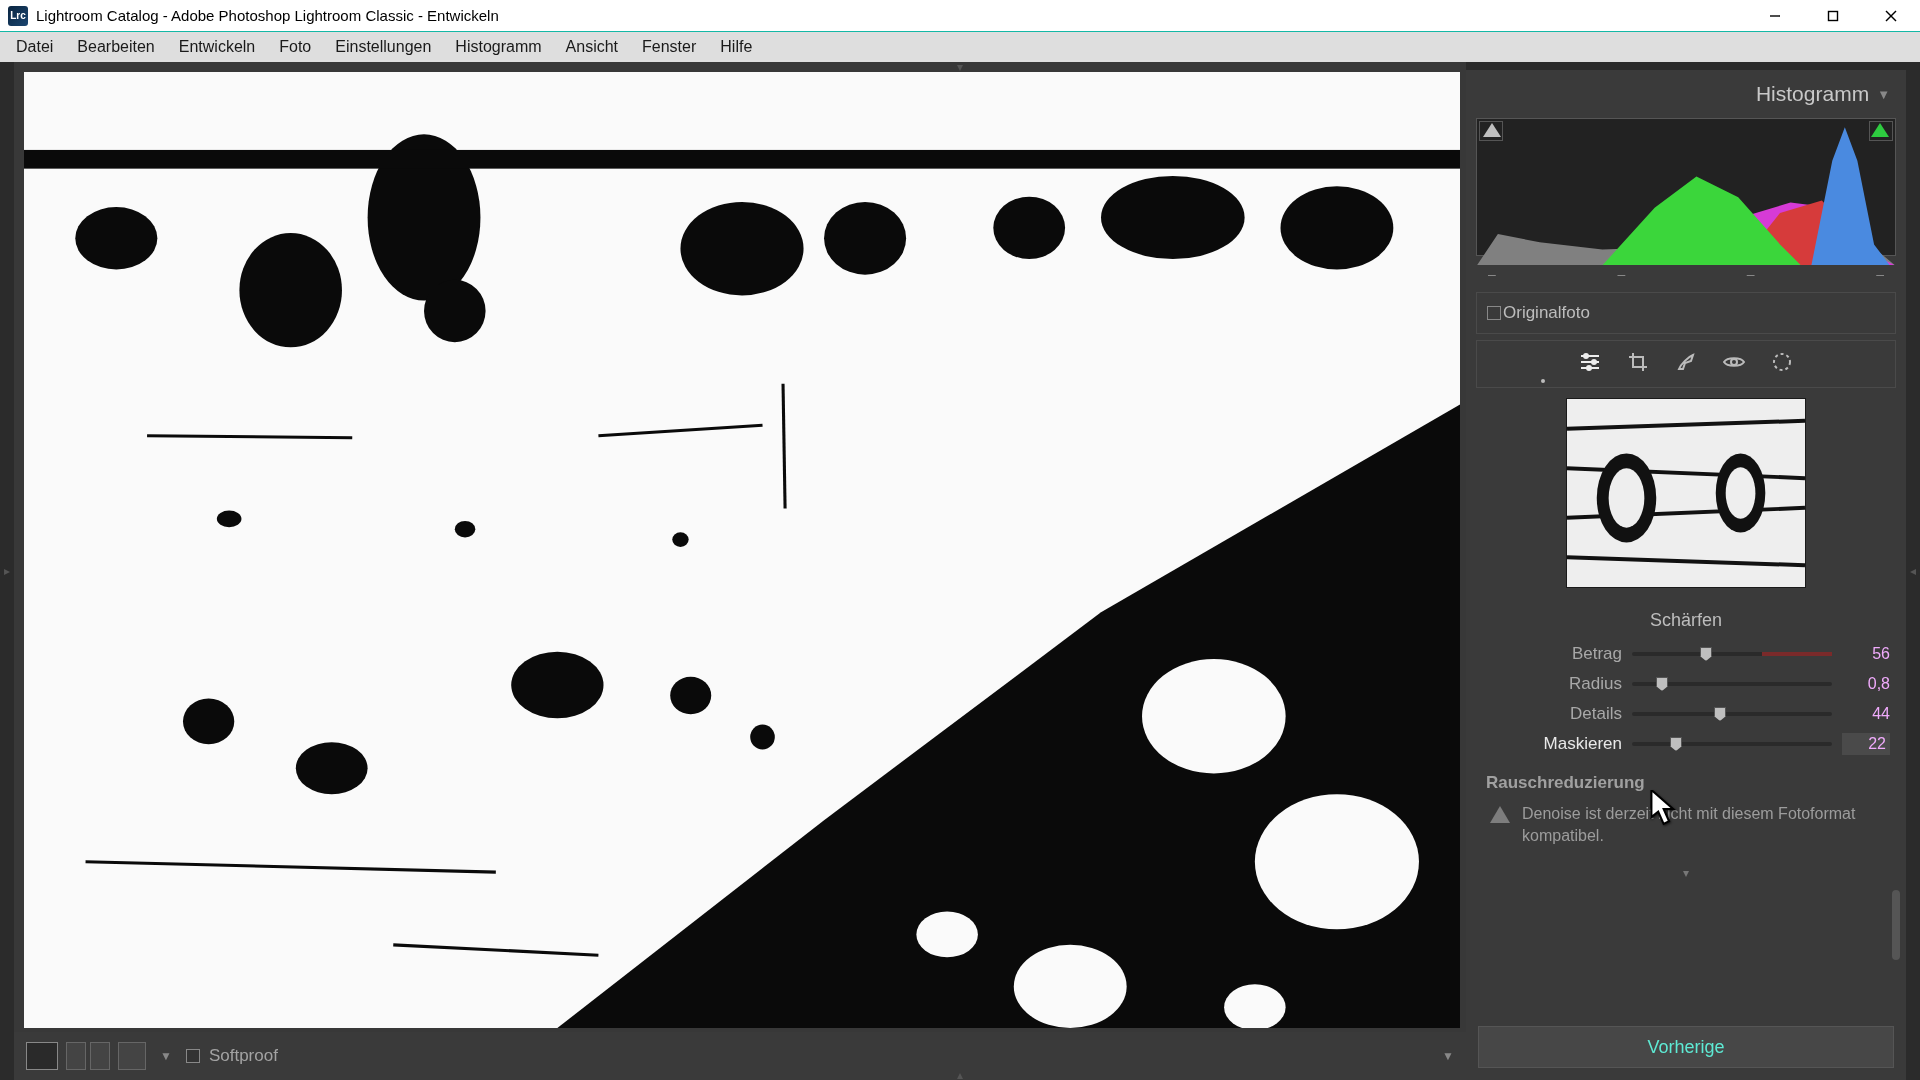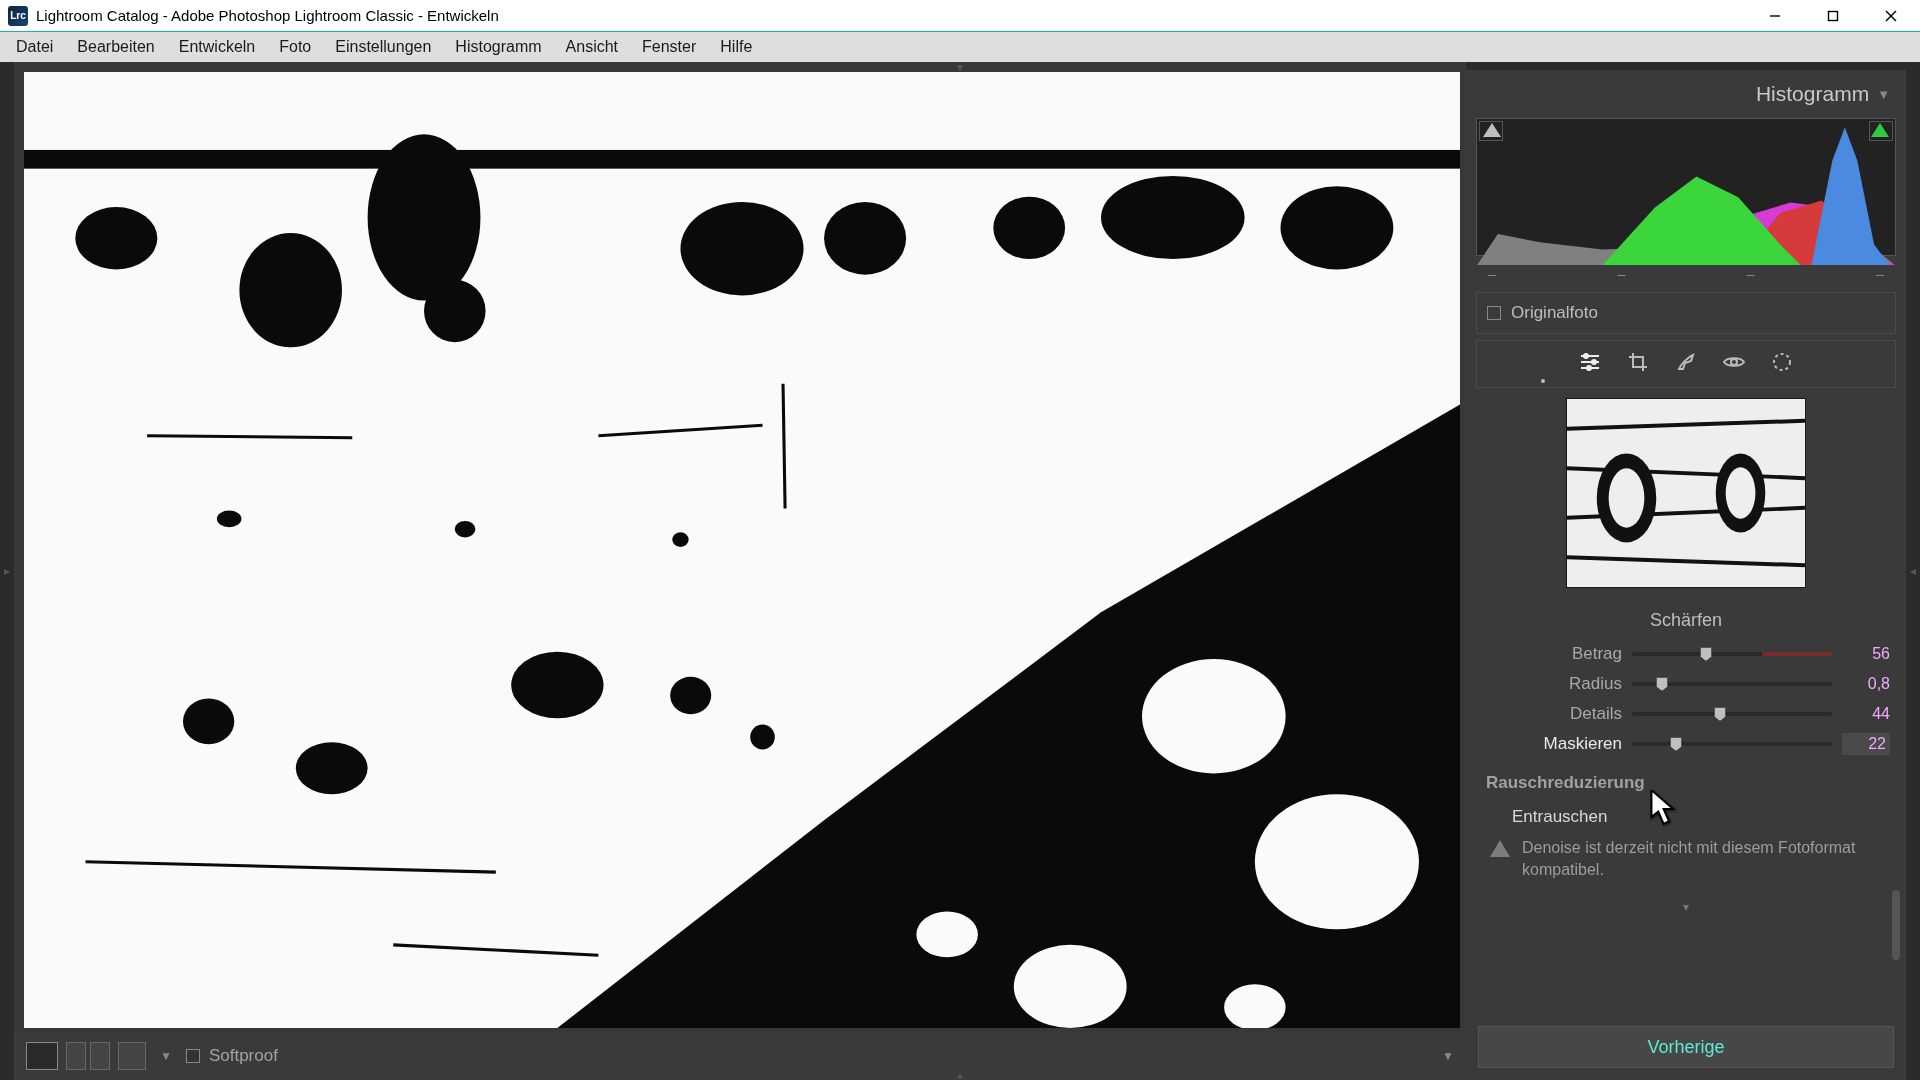--- a/index.html
+++ b/index.html
@@ -47,21 +47,21 @@
   .hist-box { height: 138px; background: #222; border:1px solid #555; position:relative; margin: 0 4px; }
   .clip-tri { position:absolute; top:4px; width:0;height:0;border-left:9px solid transparent;border-right:9px solid transparent; }
   .clip-tri.left  { left:6px;  border-bottom:14px solid #bfbfbf; }
   .clip-tri.right { right:6px; border-bottom:14px solid #2ecc40; }
   .clip-tri-frame { position:absolute; top:2px; width:24px; height:20px; border:1px solid #555; }
   .clip-tri-frame.left { left:2px; } .clip-tri-frame.right { right:2px; }
   .hist-svg { position:absolute; inset:0; }
 
   .hist-readout { display:flex; justify-content:space-between; padding: 4px 16px; color:#888; font-size:14px; }
 
-  .orig-row { display:flex; align-items:center; gap:10px; padding: 10px 10px; border:1px solid #4a4a4a; background:#3a3a3a; margin:0 4px; }
+  .orig-row { display:flex; align-items:center; gap:2px; padding: 10px 10px; border:1px solid #4a4a4a; background:#3a3a3a; margin:0 4px; }
   .orig-box { width:14px; height:14px; border:1px solid #888; }
   .orig-label { color:#bdbdbd; font-size:17px; }
 
   .toolstrip { display:flex; align-items:center; justify-content:center; gap:26px; padding:10px 0 14px 0; border:1px solid #4a4a4a; background:#3a3a3a; margin:0 4px; position:relative; }
   .toolstrip .ticon { width:22px; height:22px; color:#bbb; display:flex;align-items:center;justify-content:center; }
   .toolstrip .ticon.active { color:#eee; }
   .toolstrip .dot { position:absolute; bottom:4px; left:50%; transform:translateX(-145px); width:4px;height:4px;border-radius:50%;background:#bbb; }
 
   .preview-thumb { width: 240px; height: 190px; margin: 4px auto 10px auto; border:1px solid #1a1a1a; background:#888; }
   .preview-thumb svg { width:100%; height:100%; display:block; }
@@ -325,21 +325,20 @@
 
       <div class="slider-row">
         <div class="slider-label active">Maskieren</div>
         <div class="slider-track">
             <div class="slider-knob" style="left:22%"></div>
           </div>
         <div class="slider-value active">22</div>
       </div>
 
       <div class="subheader">Rauschreduzierung</div>
-      <div class="denoise-label">Entrauschen</div>
       <div class="warn-row">
         <div class="warn-icon"></div>
         <div class="warn-text">Denoise ist derzeit nicht mit diesem Fotoformat kompatibel.</div>
       </div>
     </div>
 
     <div class="panel-collapse-caret">▾</div>
 
     <div class="scroll-affordance"></div>
 

